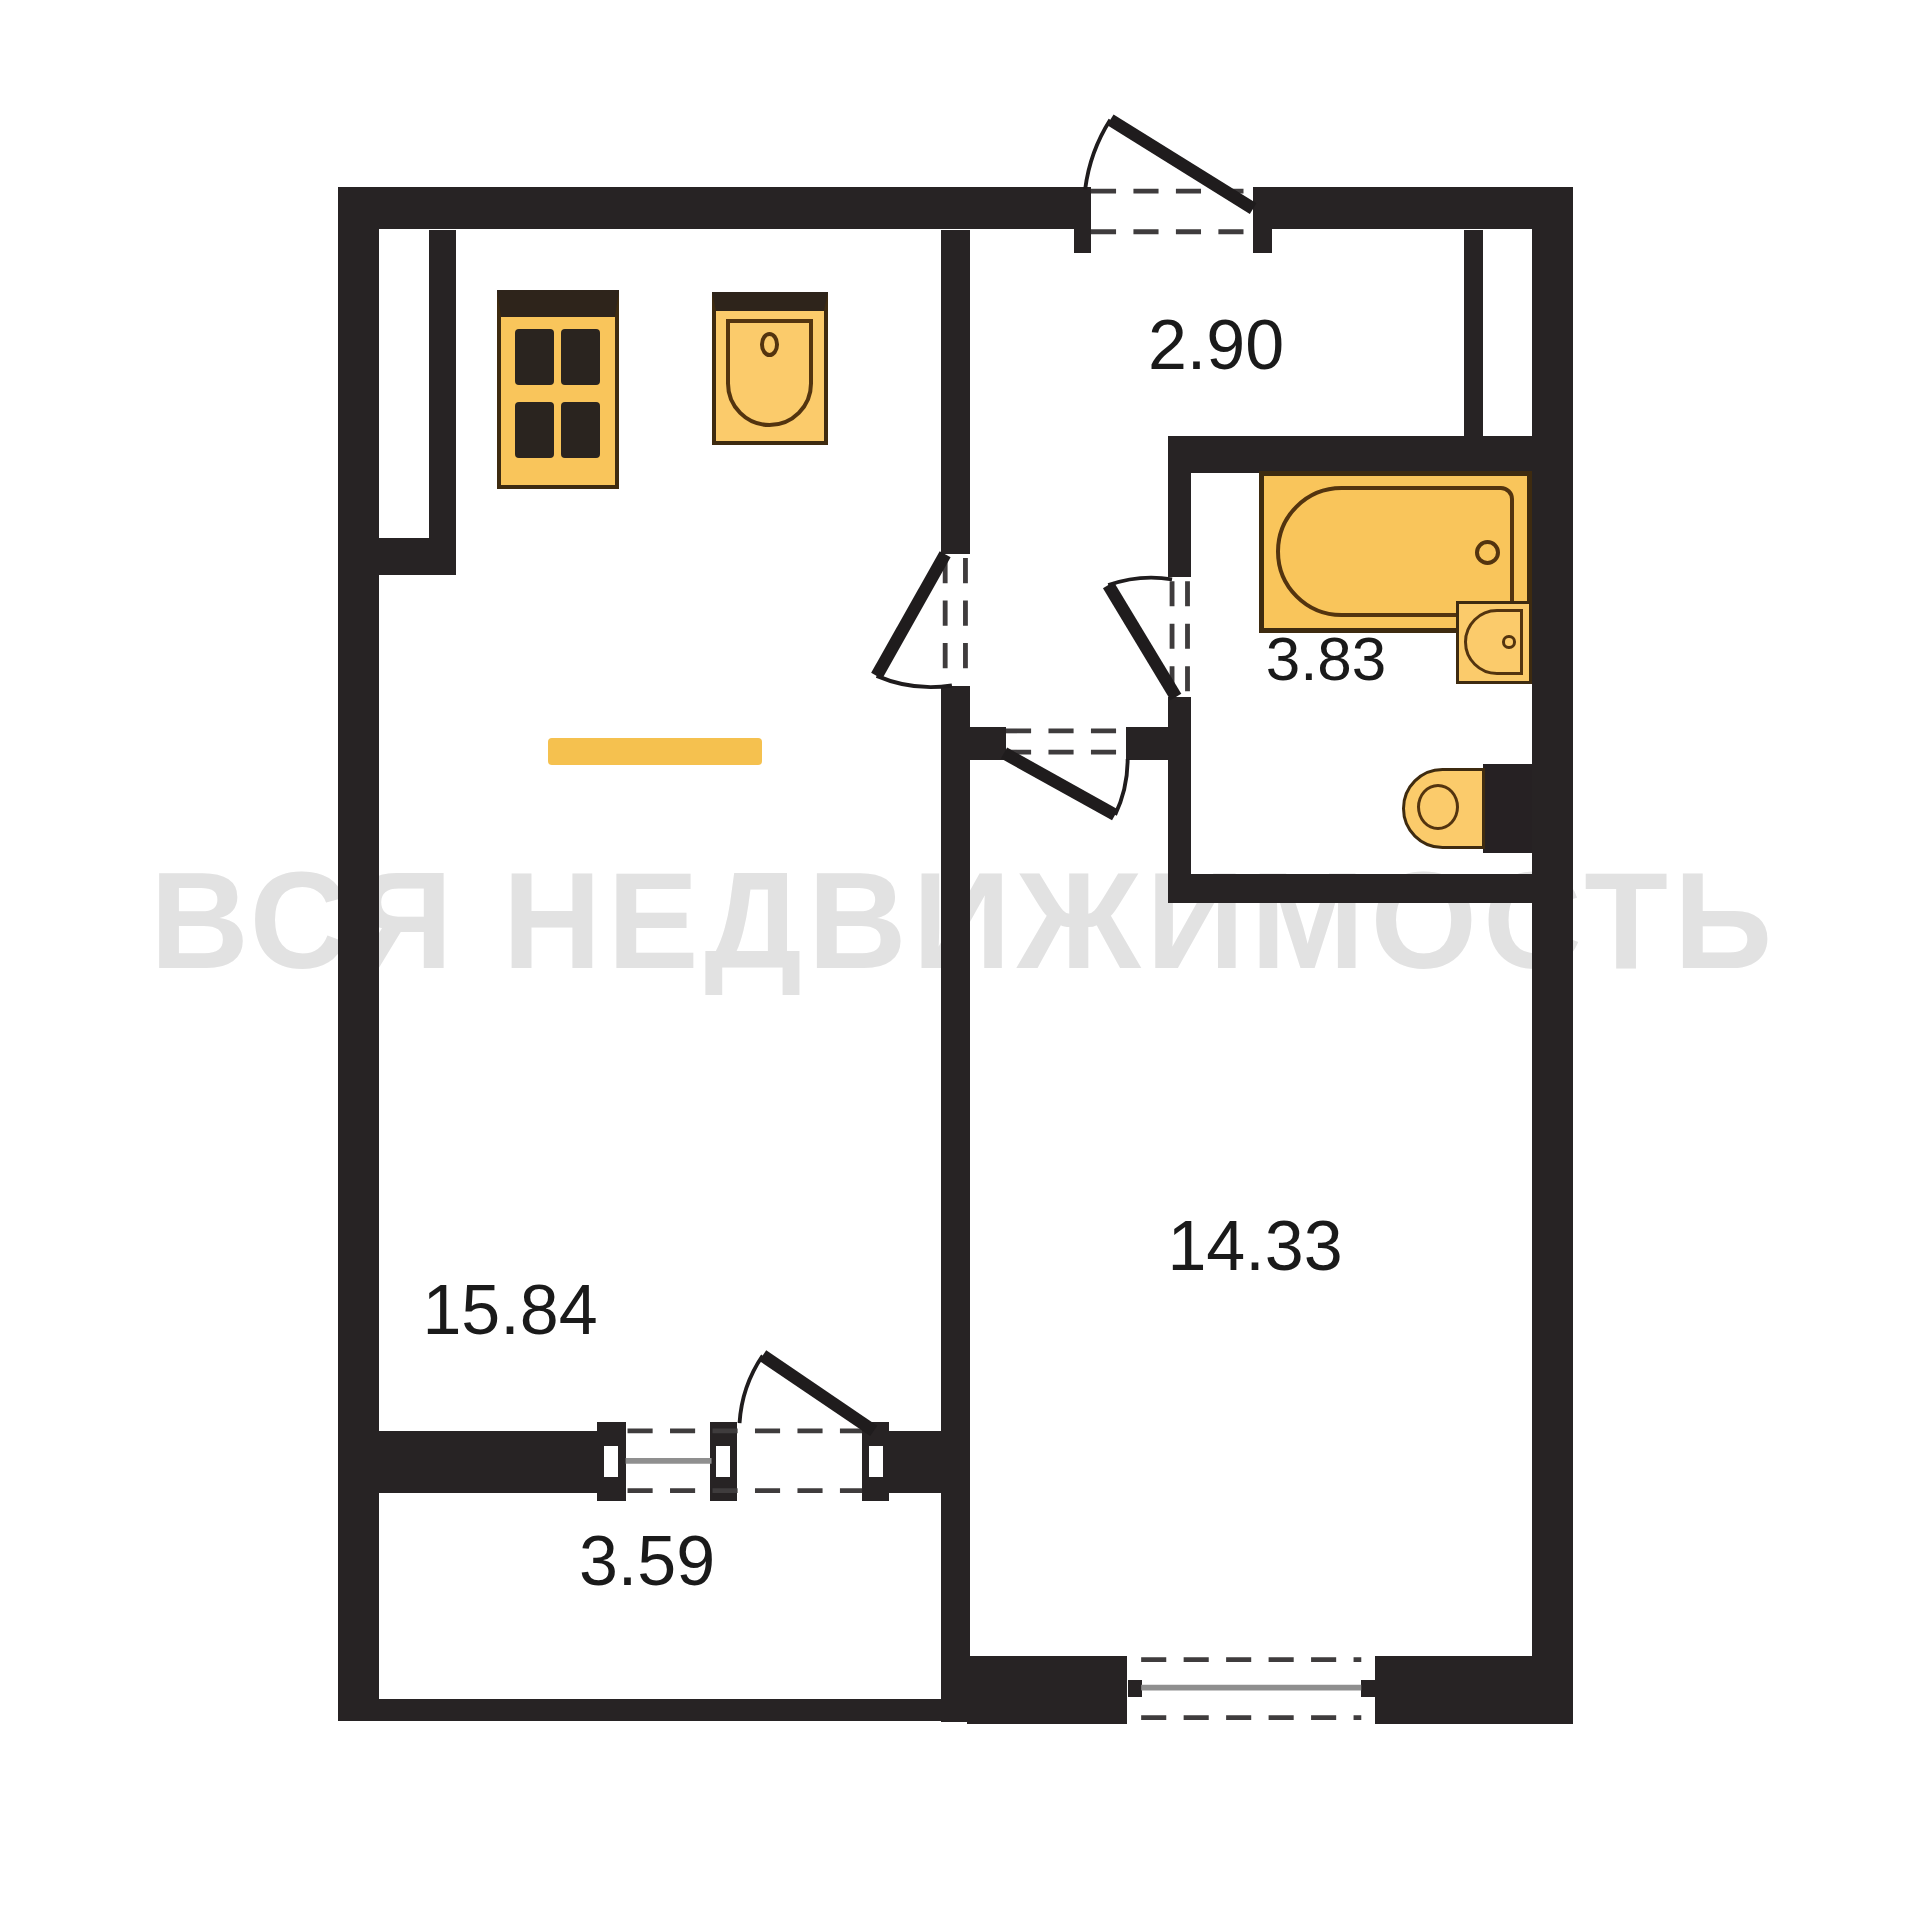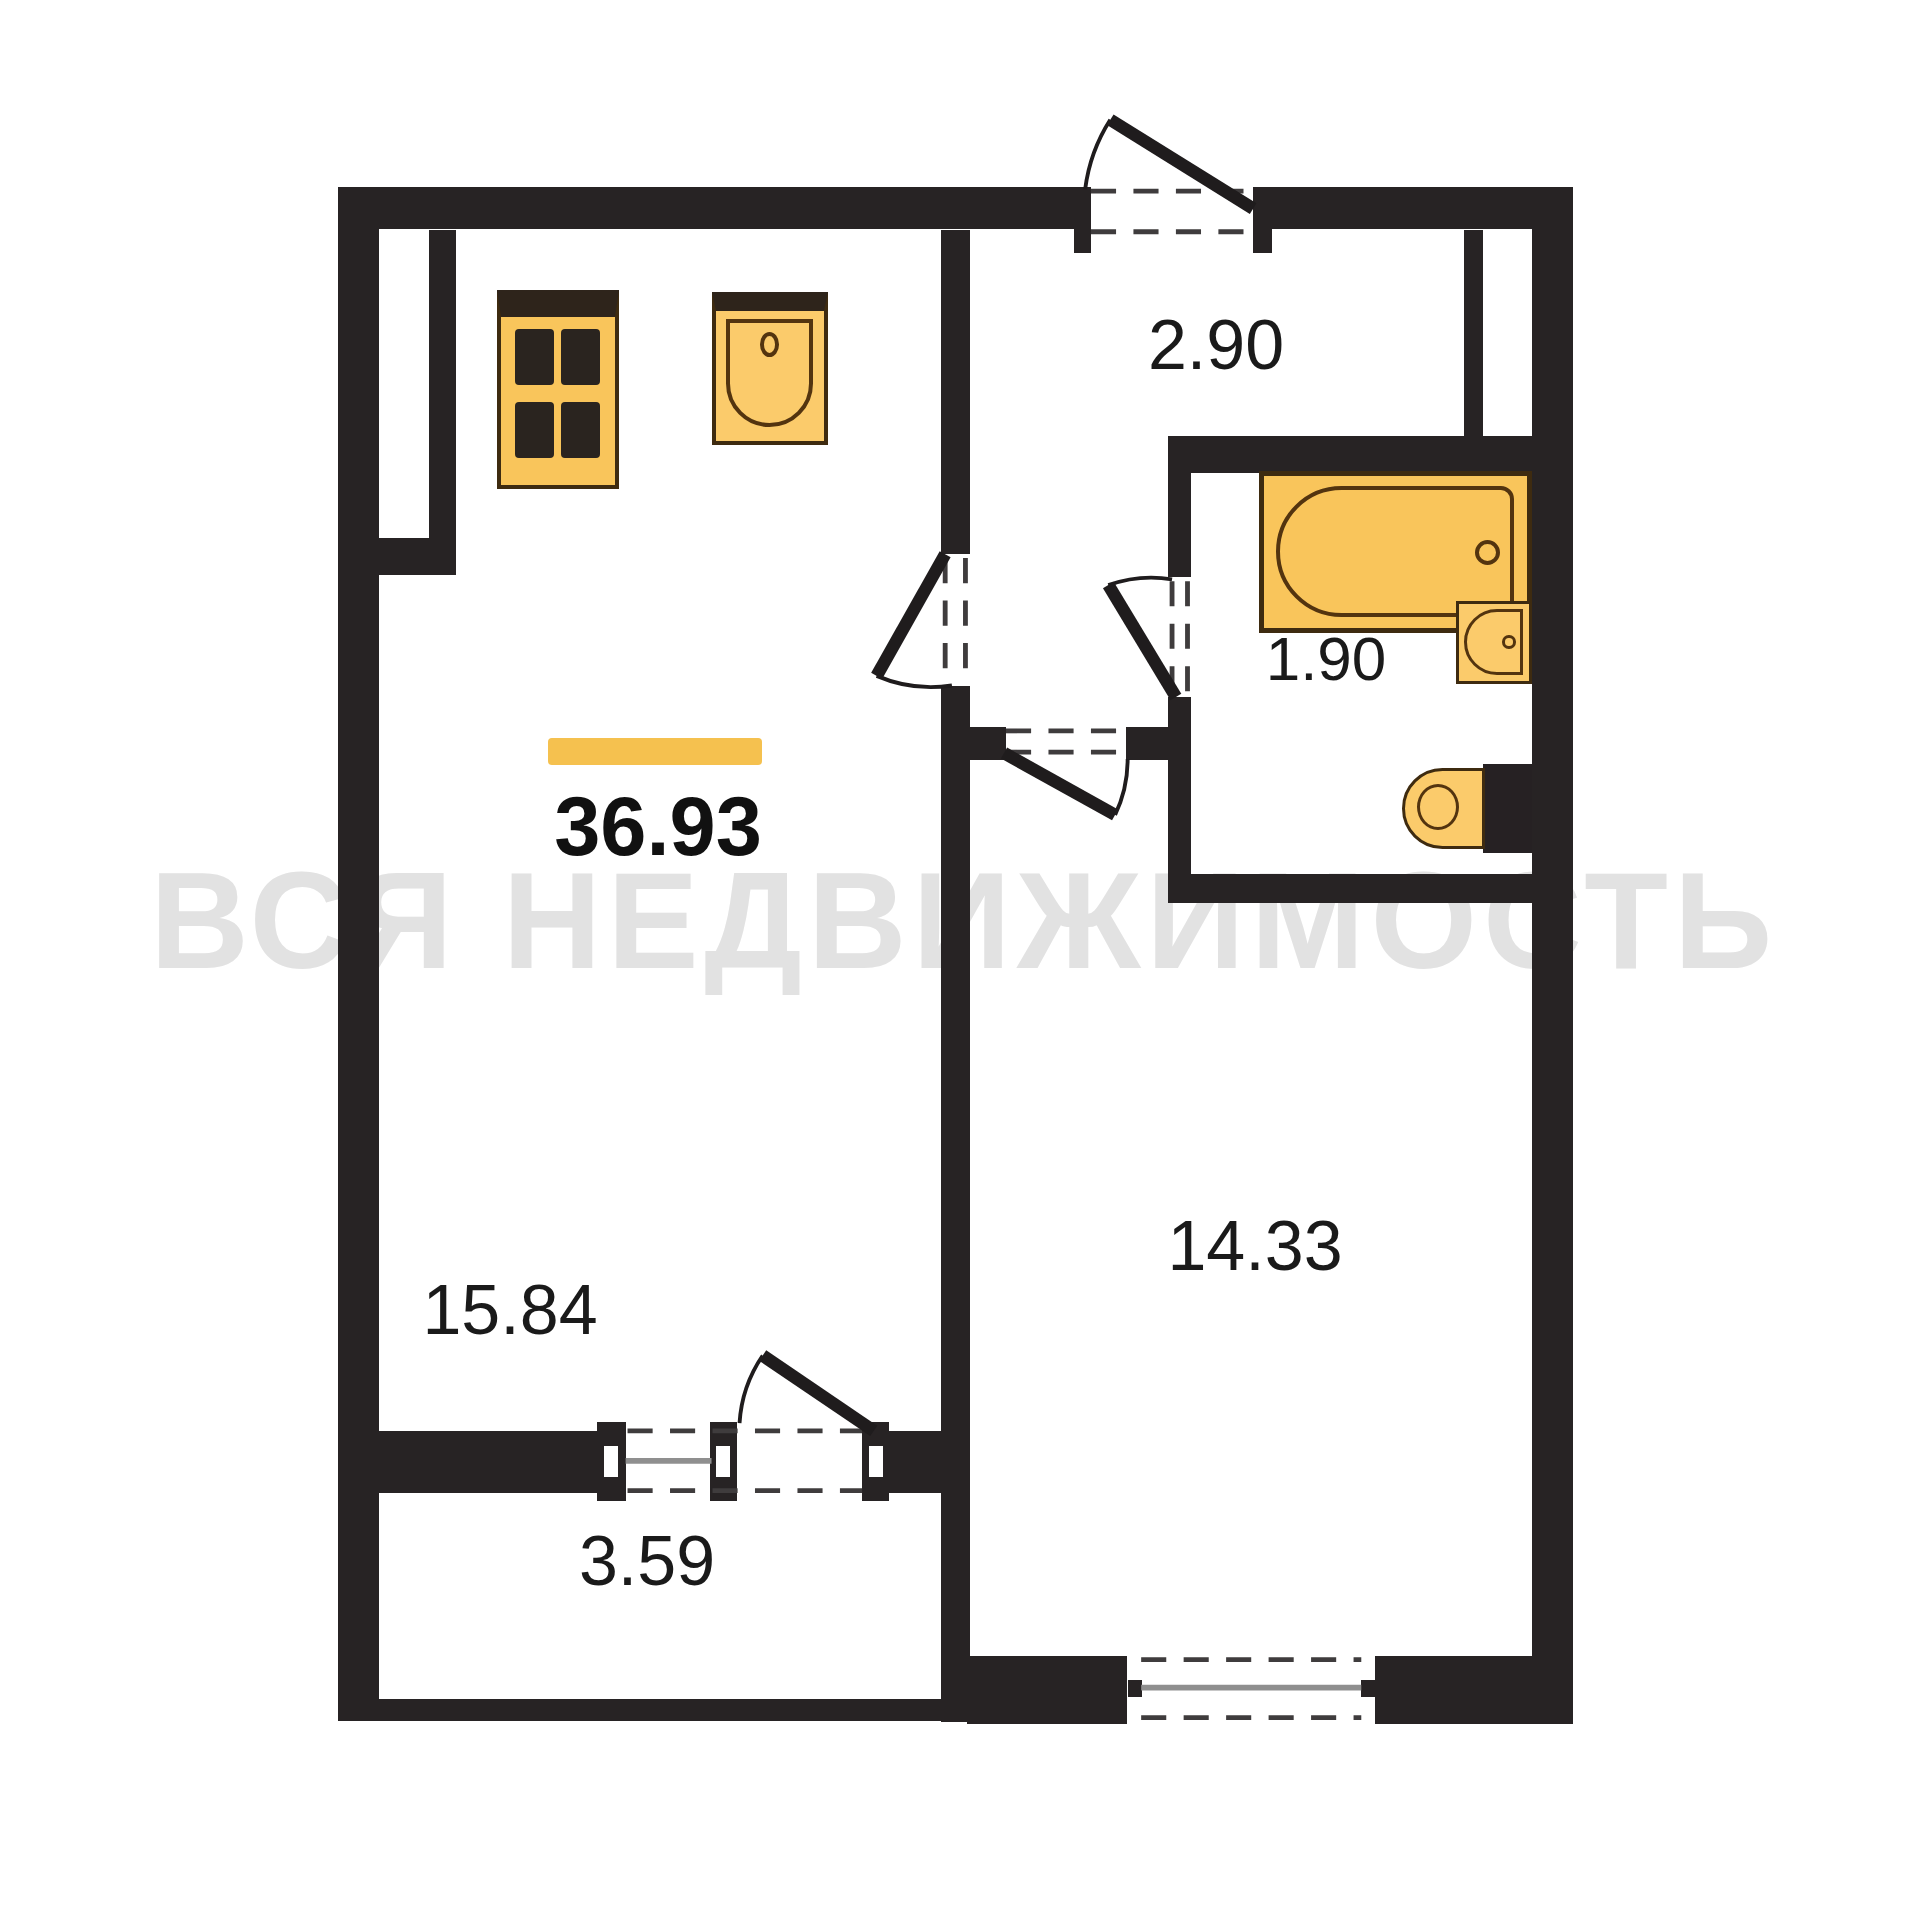--- a/index.html
+++ b/index.html
@@ -139,22 +139,21 @@
   </div>
 
   <div class="fixture" style="left:1402px;top:764px;width:130px;height:89px;">
     <div style="position:absolute;left:81px;top:0;width:49px;height:89px;background:#262123;"></div>
     <div style="position:absolute;left:0;top:3.9px;width:83px;height:81px;box-sizing:border-box;background:var(--fixture_fill_light);border:3.9px solid var(--fixture_border);border-radius:41px 0 0 41px;">
       <div class="inner-line" style="left:11.6px;top:13.5px;width:42px;height:46px;border:3.9px solid var(--fixture_inner);border-radius:50%;"></div>
     </div>
   </div>
 
   <div class="legend-bar"></div>
-  <div class="total-label" style="left:658px;top:827px;">36.93</div>
 
   <div class="room-label" style="left:510px;top:1310px;">15.84</div>
   <div class="room-label" style="left:1216px;top:345px;">2.90</div>
-  <div class="room-label" style="left:1326px;top:658px;font-size:62px;">1.90</div>
+  <div class="room-label" style="left:1326px;top:658px;font-size:62px;">3.83</div>
   <div class="room-label" style="left:1255px;top:1246px;">14.33</div>
   <div class="room-label" style="left:647px;top:1561px;text-align:center;">3.59</div>
 
 </div>
 
 
 </body></html>

